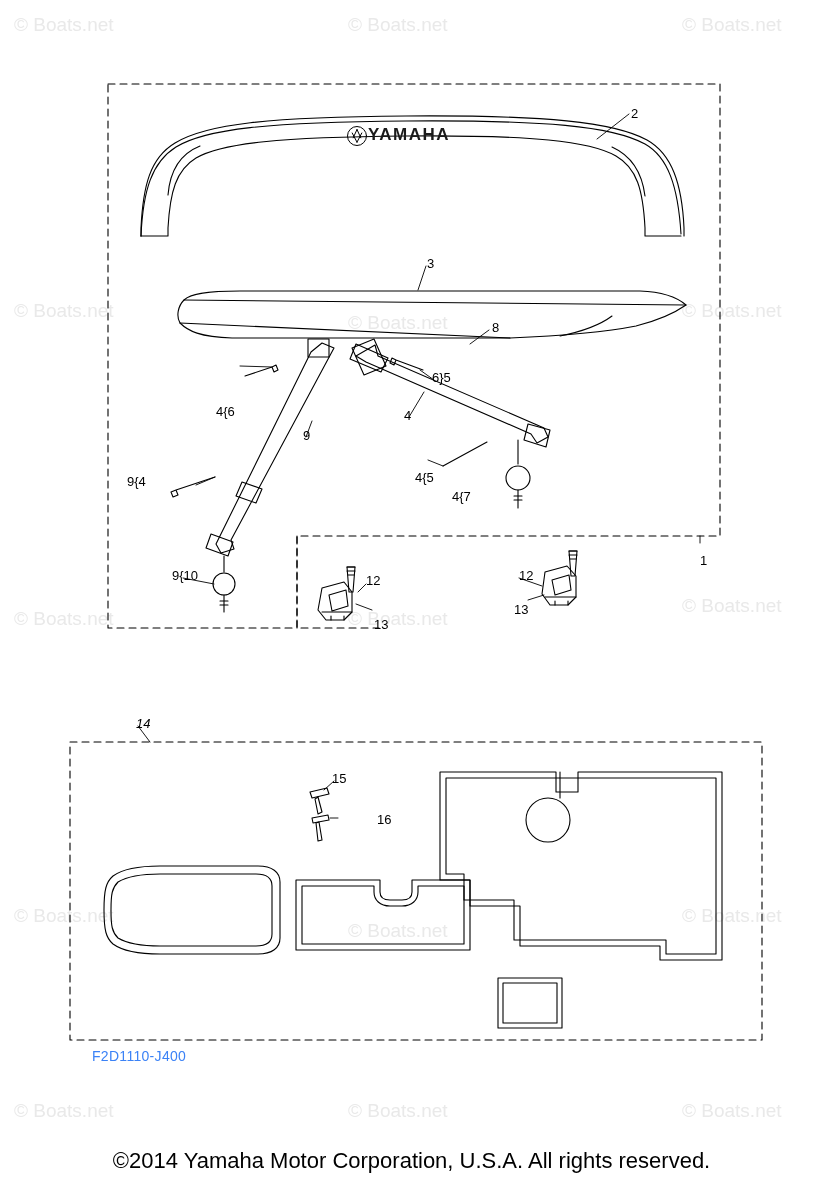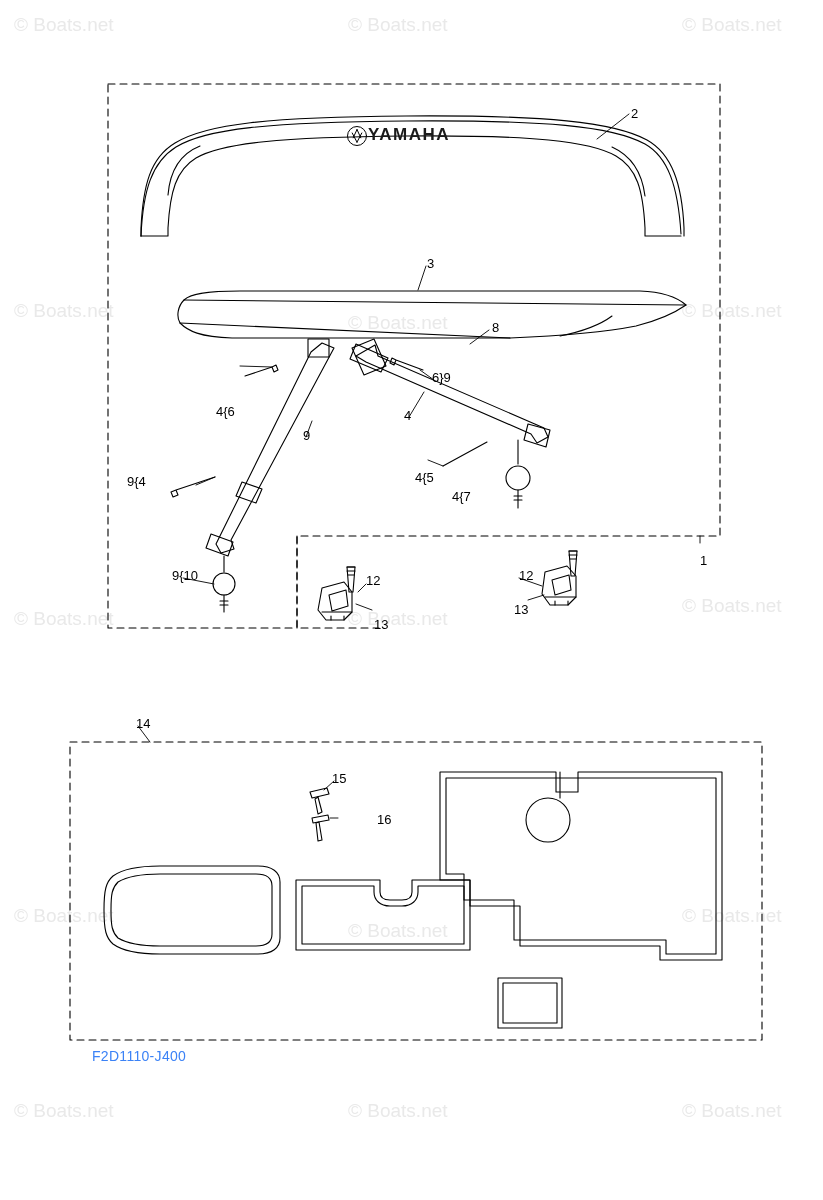--- a/index.html
+++ b/index.html
@@ -193,36 +193,37 @@
         <path d="M338 818 L330 818"></path>
       </g>
     </g>
   </svg>
 
   <div id="callouts">
       <div class="lbl" style="left: 631px; top: 106px;">2</div>
       <div class="lbl" style="left: 427px; top: 256px;">3</div>
       <div class="lbl" style="left: 492px; top: 320px;">8</div>
       <div class="lbl" style="left: 216px; top: 372px; margin-top: 32px;">4{6</div>
-      <div class="lbl" style="left: 432px; top: 370px;">6}9</div>
+      <div class="lbl" style="left: 432px; top: 370px;">6}5</div>
       <div class="lbl" style="left: 404px; top: 408px;">4</div>
       <div class="lbl" style="left: 303px; top: 428px;">9</div>
       <div class="lbl" style="left: 415px; top: 470px;">4{5</div>
       <div class="lbl" style="left: 127px; top: 474px;">9{4</div>
       <div class="lbl" style="left: 452px; top: 489px;">4{7</div>
       <div class="lbl" style="left: 700px; top: 553px;">1</div>
       <div class="lbl" style="left: 158px; top: 568px; margin-left: 14px;">9{10</div>
       <div class="lbl" style="left: 366px; top: 573px;">12</div>
       <div class="lbl" style="left: 519px; top: 568px;">12</div>
       <div class="lbl" style="left: 374px; top: 617px;">13</div>
       <div class="lbl" style="left: 514px; top: 602px;">13</div>
-      <div class="lbl" style="left: 136px; top: 716px;">14</div>
+      <div class="lbl" style="left: 136px; top: 716px; font-style: italic;">14</div>
       <div class="lbl" style="left: 332px; top: 771px;">15</div>
       <div class="lbl" style="left: 341px; top: 812px; margin-left: 36px;">16</div>
     </div>
 
   <div class="yam-logo" style="left:368px;top:125px;">
     <span class="yam-text">YAMAHA</span>
   </div>
 
   <div class="partcode" style="left:92px;top:1048px;">F2D1110-J400</div>
 
+  <div class="copyright">©2014 Yamaha Motor Corporation, U.S.A. All rights reserved.</div>
 </div>
 
 </body></html>

